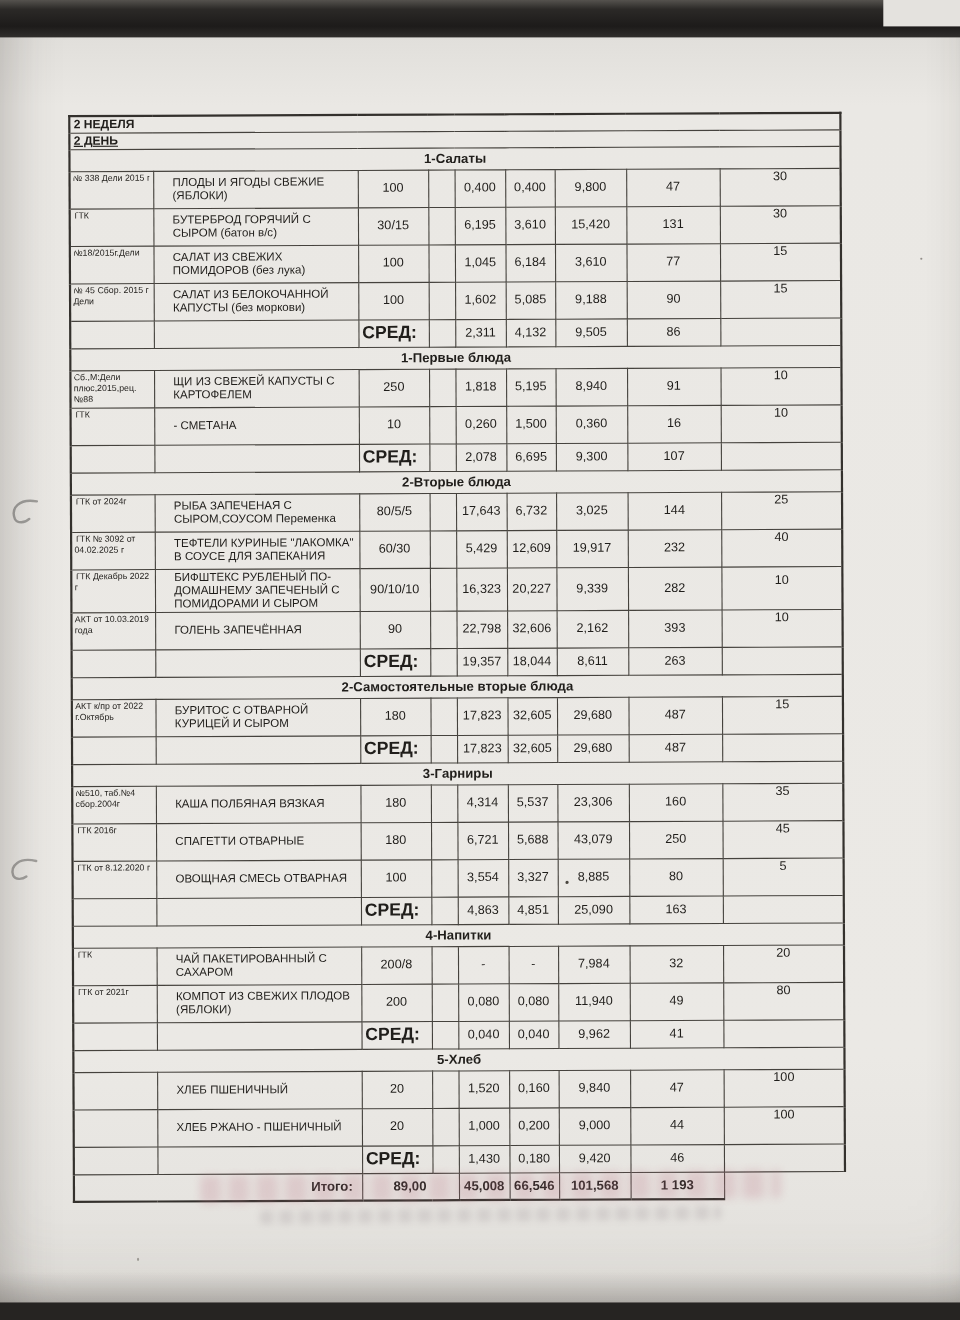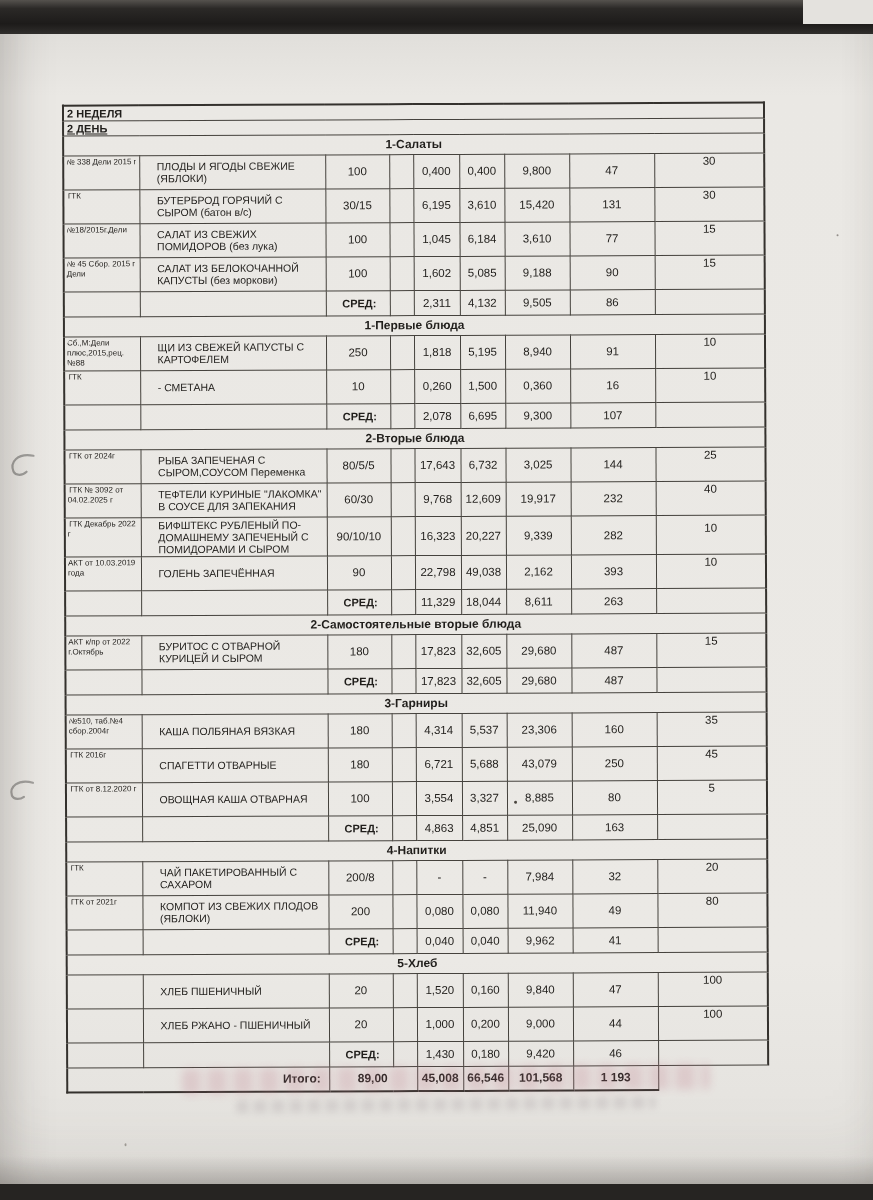--- a/index.html
+++ b/index.html
@@ -50,21 +50,21 @@
   .menu-table tr:last-child td  { border-bottom-width:2px; border-bottom-color:#34312d; }
 
   .hdr-row td { height:15px; font-weight:700; font-size:11px; padding:0 3px; }
   td.dy { text-decoration:underline; }
   .section-row td { height:20px; text-align:center; font-weight:700; font-size:12px; }
   .item-row td { height:30px; }
   .avg-row td { height:25px; }
   td.ref  { font-size:8px; line-height:1.25; vertical-align:top; padding:1px 2px;border-radius:12px; }
   td.dish { font-size:10.5px; line-height:1.15; padding-left:17px; }
   td.num  { text-align:center; }
-  td.avg-label { font-weight:700; font-size:11px; text-align:right; padding-right:13px; }
+  td.avg-label { font-weight:700; font-size:16px; text-align:right; padding-right:13px; }
   td.yield { vertical-align:bottom; padding-bottom:20px;margin-top:36px; }
   .total-row td { height:25px; font-weight:700; font-size:12px; }
   td.total-label { text-align:right; padding-right:8px; }
   td.total-w { padding-left:2px; }
   .menu-table tr:last-child td.noborder,
   td.noborder { border:none !important; }
 
   
   .mark { position:absolute; opacity:.8; }
   .mark1 { left:8px; top:450px; }
@@ -218,21 +218,21 @@
             <td class="num">6,732</td>
             <td class="num">3,025</td>
             <td class="num">144</td>
             <td class="num yield">25</td>
           </tr>
           <tr class="item-row">
             <td class="ref">ТТК № 3092 от 04.02.2025 г</td>
             <td class="dish">ТЕФТЕЛИ КУРИНЫЕ "ЛАКОМКА" В СОУСЕ ДЛЯ ЗАПЕКАНИЯ</td>
             <td class="num">60/30</td>
             <td class="gap"></td>
-            <td class="num">9,768</td>
+            <td class="num">5,429</td>
             <td class="num">12,609</td>
             <td class="num">19,917</td>
             <td class="num">232</td>
             <td class="num yield">40</td>
           </tr>
           <tr class="item-row">
             <td class="ref">ТТК Декабрь 2022 г</td>
             <td class="dish">БИФШТЕКС РУБЛЕНЫЙ ПО-ДОМАШНЕМУ ЗАПЕЧЕНЫЙ С ПОМИДОРАМИ И СЫРОМ</td>
             <td class="num">90/10/10</td>
             <td class="gap"></td>
@@ -241,31 +241,31 @@
             <td class="num">9,339</td>
             <td class="num">282</td>
             <td class="num yield">10</td>
           </tr>
           <tr class="item-row">
             <td class="ref">АКТ от 10.03.2019 года</td>
             <td class="dish">ГОЛЕНЬ ЗАПЕЧЁННАЯ</td>
             <td class="num">90</td>
             <td class="gap"></td>
             <td class="num">22,798</td>
-            <td class="num">49,038</td>
+            <td class="num">32,606</td>
             <td class="num">2,162</td>
             <td class="num">393</td>
             <td class="num yield">10</td>
           </tr>
           <tr class="avg-row">
             <td class="ref"></td>
             <td class="dish"></td>
             <td class="avg-label">СРЕД:</td>
             <td class="gap"></td>
-            <td class="num">11,329</td>
+            <td class="num">19,357</td>
             <td class="num">18,044</td>
             <td class="num">8,611</td>
             <td class="num">263</td>
             <td class="num yield"></td>
           </tr>
           <tr class="section-row">
             <td class="sec" colspan="9">2-Самостоятельные вторые блюда</td>
           </tr>
           <tr class="item-row">
             <td class="ref">АКТ к/пр от 2022 г.Октябрь</td>
@@ -309,21 +309,21 @@
             <td class="num">180</td>
             <td class="gap"></td>
             <td class="num">6,721</td>
             <td class="num">5,688</td>
             <td class="num">43,079</td>
             <td class="num">250</td>
             <td class="num yield">45</td>
           </tr>
           <tr class="item-row">
             <td class="ref">ТТК от 8.12.2020 г</td>
-            <td class="dish">ОВОЩНАЯ КАША ОТВАРНАЯ</td>
+            <td class="dish">ОВОЩНАЯ СМЕСЬ ОТВАРНАЯ</td>
             <td class="num">100</td>
             <td class="gap"></td>
             <td class="num">3,554</td>
             <td class="num">3,327</td>
             <td class="num">8,885</td>
             <td class="num">80</td>
             <td class="num yield">5</td>
           </tr>
           <tr class="avg-row">
             <td class="ref"></td>

